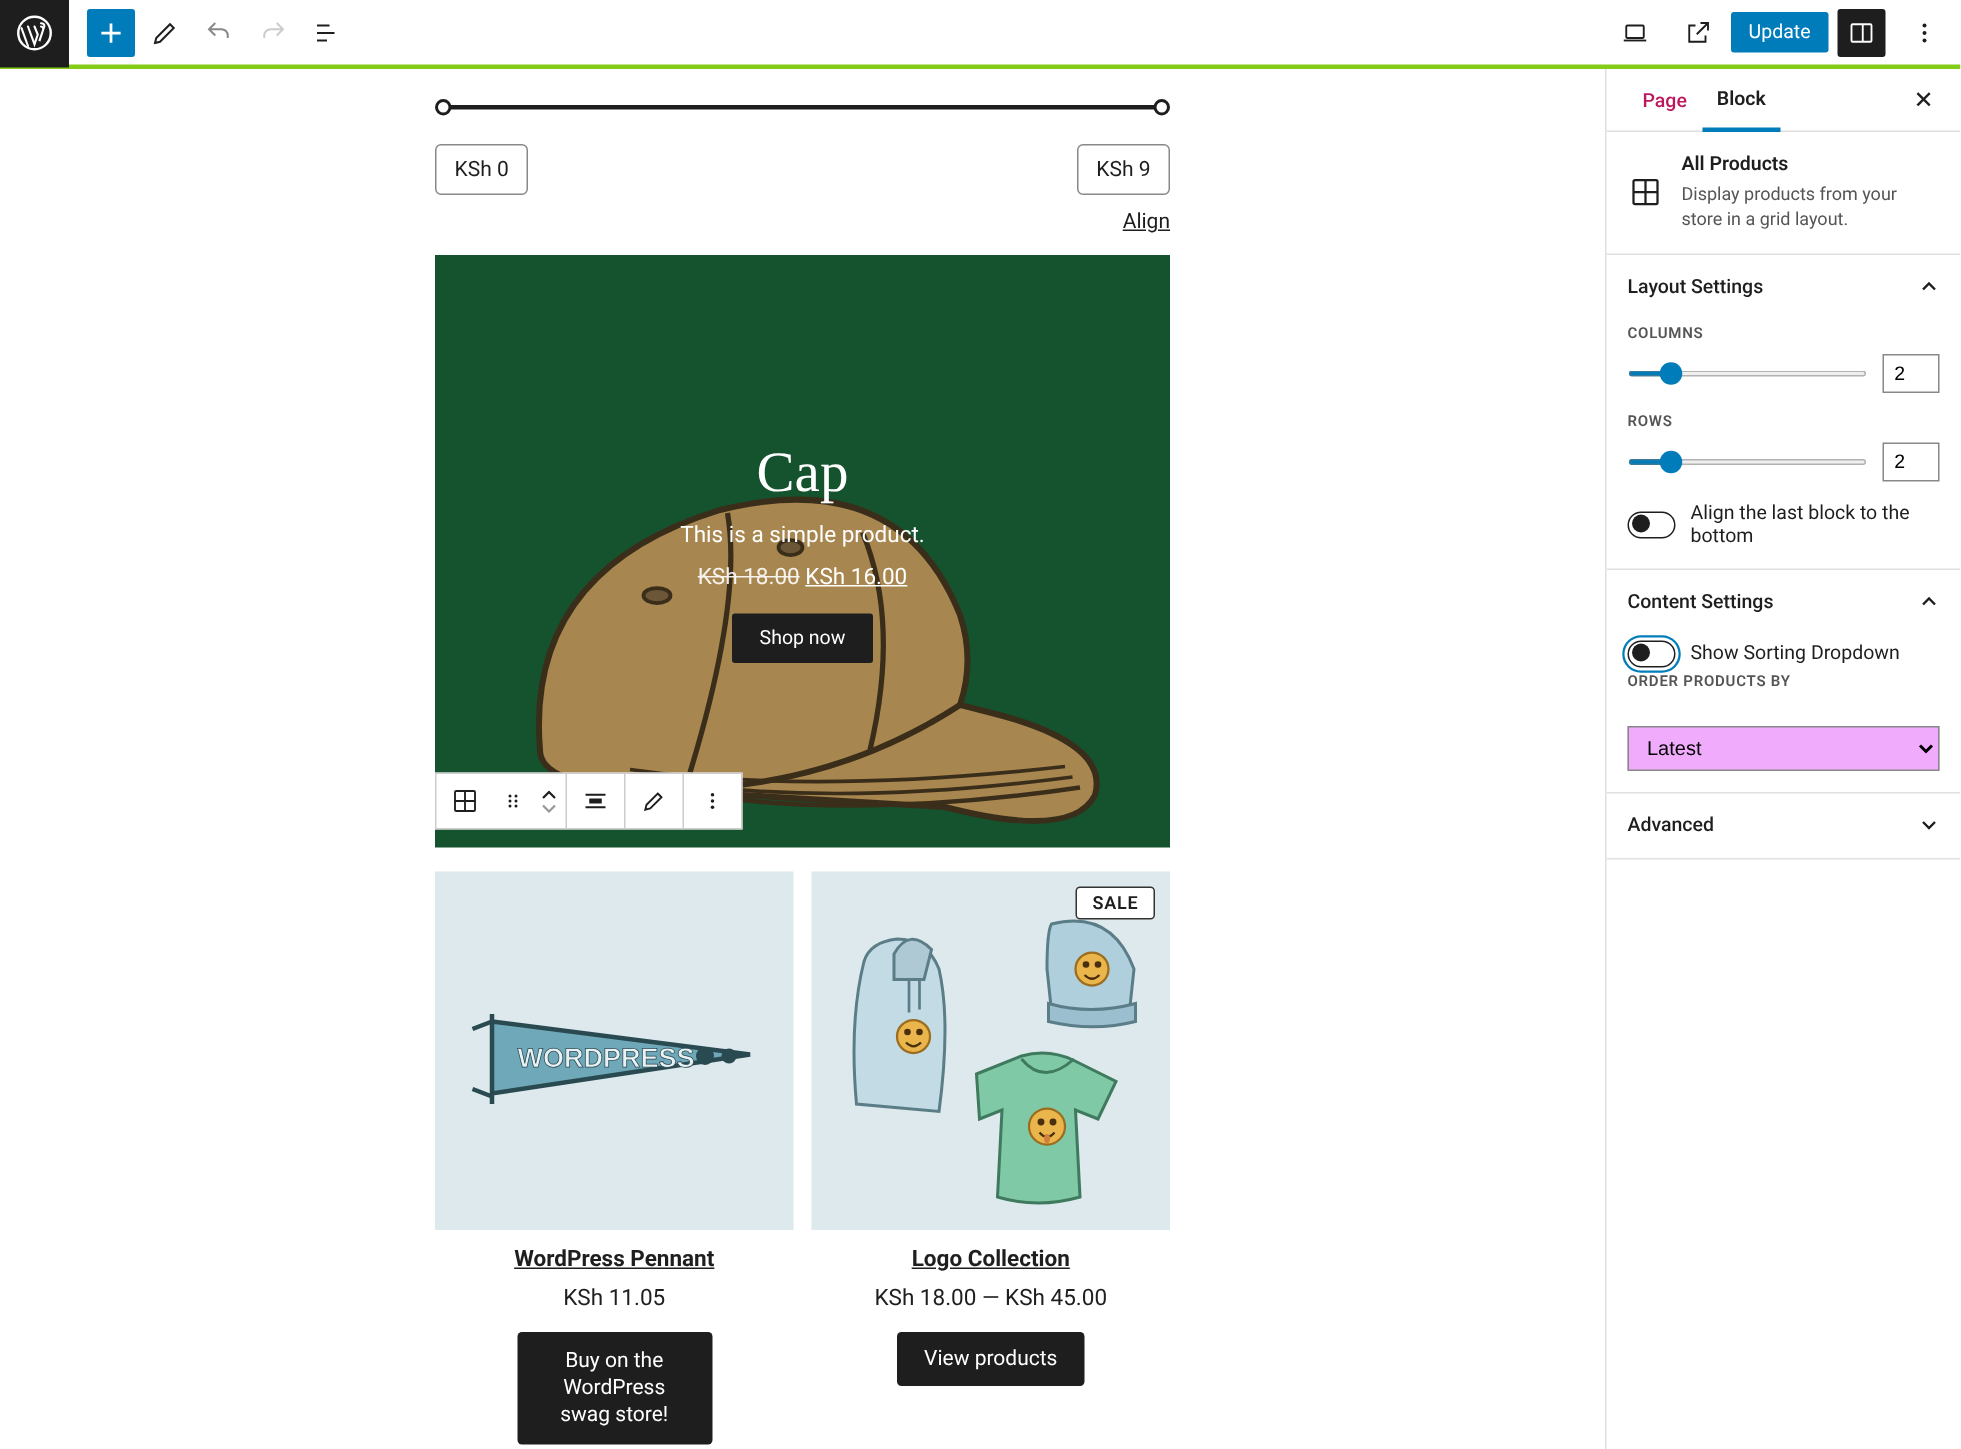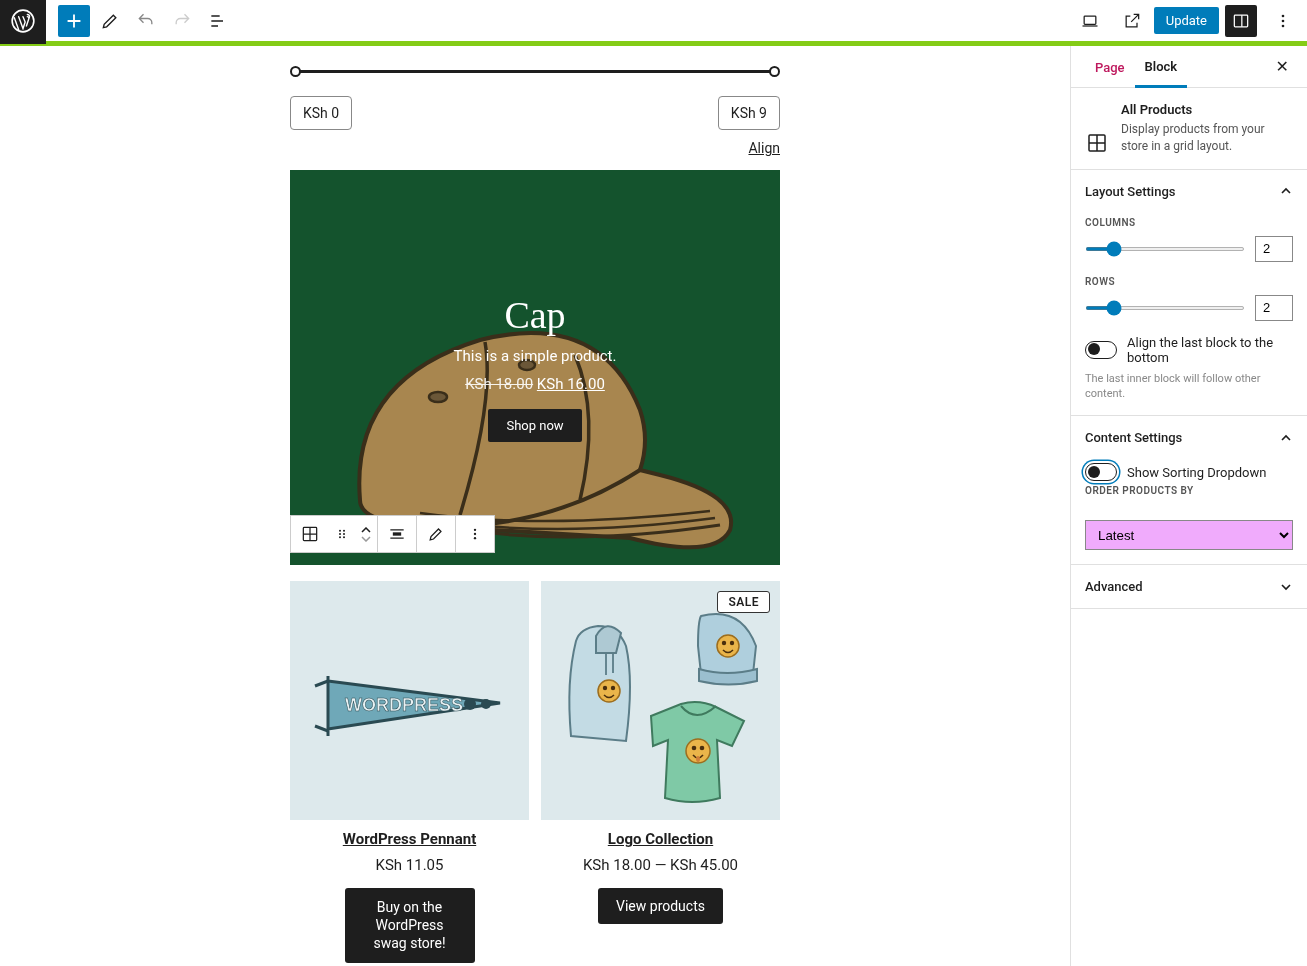--- a/index.html
+++ b/index.html
@@ -1,19 +1,19 @@
 <!DOCTYPE html>
 <html><head>
 <meta charset="utf-8">
 <style>
   * { box-sizing: border-box; margin: 0; padding: 0; }
   body { font-family: -apple-system, BlinkMacSystemFont, "Segoe UI", Roboto, sans-serif; font-size: 13px; color: #1e1e1e; overflow: hidden; }
   .app { display: flex; flex-direction: column; height: 966px; width: 1307px; }
   
-  .topbar { height: 46px; border-bottom: 5px solid #84cc16; display: flex; align-items: center; justify-content: space-between; padding-right: 8px; }
+  .topbar { height: 46px; border-bottom: 3px solid #84cc16; display: flex; align-items: center; justify-content: space-between; padding-right: 8px; }
   .topbar-left { display: flex; align-items: center; gap: 0; }
   .wp-logo { width: 46px; height: 46px; background: #1e1e1e; display: flex; align-items: center; justify-content: center; color: #fff; }
   .wp-logo svg { width: 26px; height: 26px; }
   .add-btn { width: 32px; height: 32px; margin-left: 12px; background: #007cba; color: #fff; display: flex; align-items: center; justify-content: center; border-radius: 2px; cursor: pointer; }
   .icon-btn { width: 32px; height: 32px; display: flex; align-items: center; justify-content: center; cursor: pointer; color: #1e1e1e; margin-left: 4px; }
   .icon-btn.dim { color: #999; }
   .topbar-right { display: flex; align-items: center; gap: 6px; }
   .update-btn { background: #007cba; color: #fff; padding: 6px 12px; border-radius: 2px; cursor: pointer; font-size: 13px; }
   .settings-btn { width: 32px; height: 32px; background: #1e1e1e; color: #fff; display: flex; align-items: center; justify-content: center; border-radius: 2px; cursor: pointer; }
   
@@ -53,21 +53,21 @@
   .product-title { font-weight: 700; font-size: 15px; text-decoration: underline; margin-top: 10px; }
   .product-price { font-size: 15px; margin-top: 8px; }
   .product-btn { display: inline-block; background: #1e1e1e; color: #fff; padding: 10px 18px; font-size: 14px; margin-top: 14px; border-radius: 3px; cursor: pointer; }
   
   .sidebar { width: 237px; border-left: 1px solid #e0e0e0; overflow-y: auto; font-size: 13px; }
   .tabs { display: flex; align-items: center; border-bottom: 1px solid #e0e0e0; padding: 0 14px; position: relative; }
   .tab { padding: 13px 10px 11px; cursor: pointer; font-weight: 500; color: #be185d; }
   .tab.active { color: #007cba; border-bottom: 3px solid #007cba; margin-bottom: -1px; font-weight: 600; color: #1e1e1e; }
   .tab.active { border-bottom-color: #007cba; }
   .tabs .close-x { margin-left: auto; cursor: pointer; font-size: 16px; padding: 4px; }
-  .block-header { display: flex; gap: 12px; padding: 14px; border-bottom: 1px solid #e0e0e0; align-items: flex-end; }
+  .block-header { display: flex; gap: 12px; padding: 14px; border-bottom: 1px solid #e0e0e0; align-items: center; }
   .block-icon { width: 24px; height: 24px; flex-shrink: 0; }
   .block-name { font-weight: 600; font-size: 13px; }
   .block-desc { font-size: 12px; color: #555; margin-top: 4px; line-height: 1.4; }
   .panel { border-bottom: 1px solid #e0e0e0; }
   .panel-head { display: flex; justify-content: space-between; align-items: center; padding: 14px; cursor: pointer; font-weight: 500; }
   .panel-body { padding: 0 14px 14px; }
   .field-label { font-size: 10px; font-weight: 600; text-transform: uppercase; letter-spacing: .5px; color: #555; margin-bottom: 8px; margin-top: 4px; }
   .range-row { display: flex; align-items: center; gap: 10px; margin-bottom: 14px; }
   .range-row input[type=range] { flex: 1; accent-color: #007cba; height: 4px; }
   .num-input { width: 38px; height: 26px; border: 1px solid #888; text-align: center; font-size: 13px; }
@@ -325,21 +325,20 @@
           <div class="range-row">
             <input type="range" min="1" max="8" value="2" style="">
             <input class="num-input" type="number" value="2" style="">
           </div>
           <div class="toggle-row">
             <div class="toggle">
                 <div class="knob"></div>
               </div>
             <span>Align the last block to the bottom</span>
           </div>
-          <div class="help-text">The last inner block will follow other content.</div>
         </div>
       </div>
 
       <div class="panel">
         <div class="panel-head">
           <span>Content Settings</span>
           <svg width="14" height="14" viewBox="0 0 14 14">
               <path d="M3 9l4-4 4 4" stroke="#1e1e1e" stroke-width="1.6" fill="none"></path>
             </svg>
         </div>

